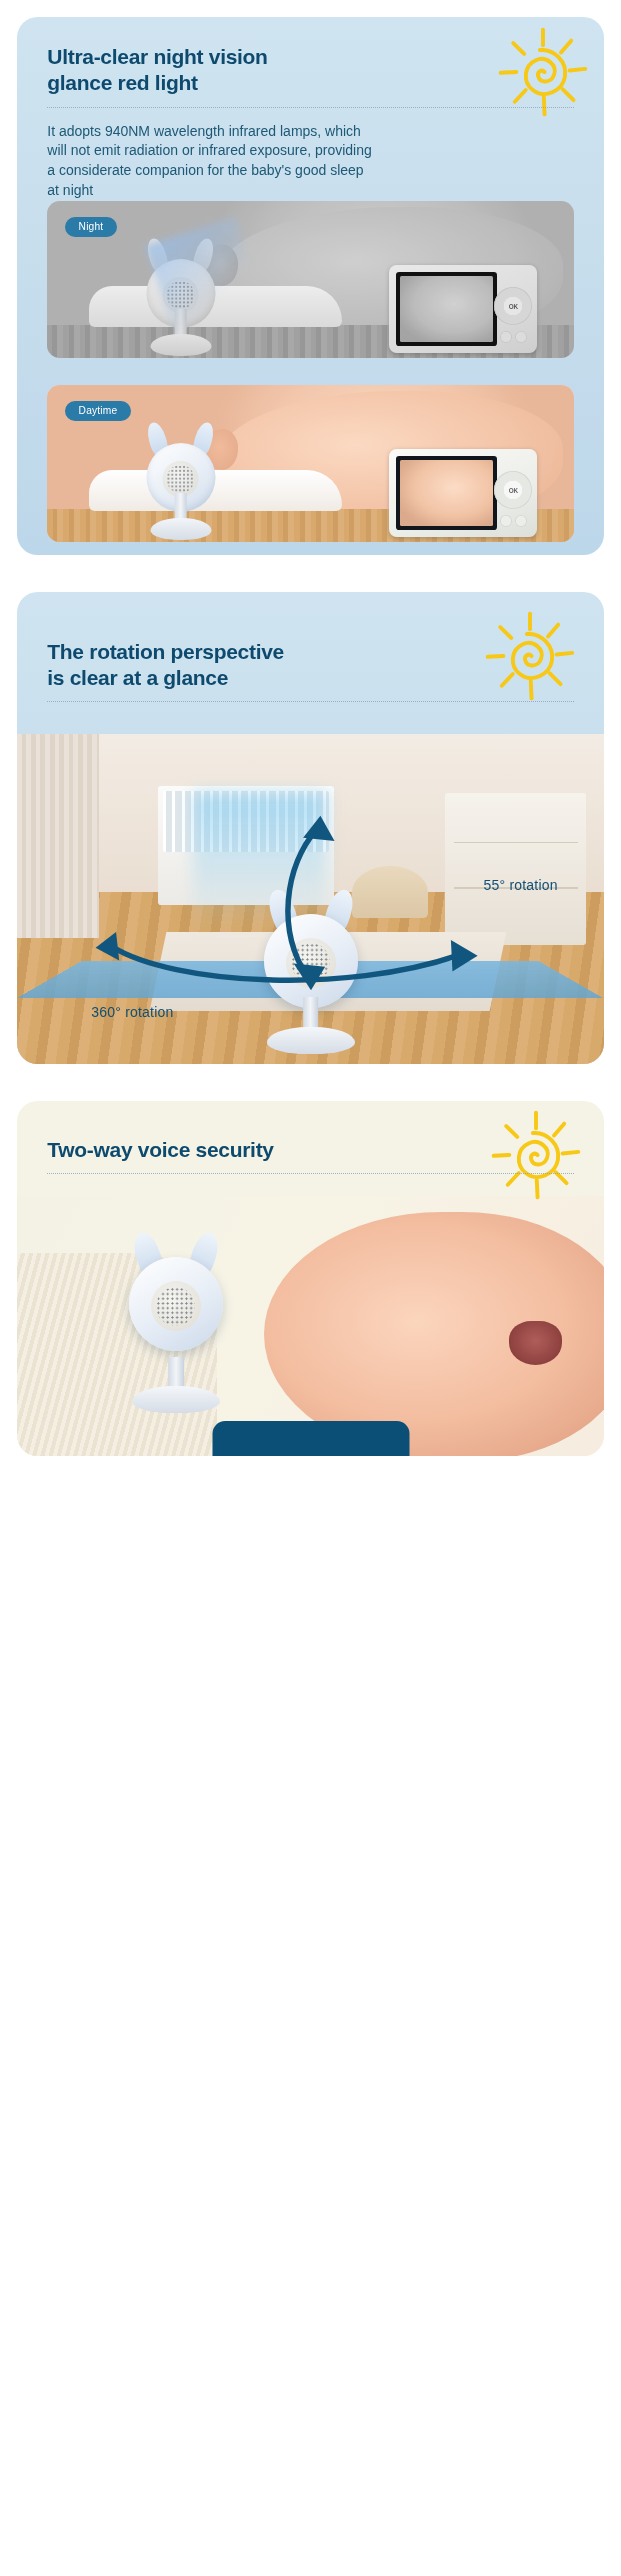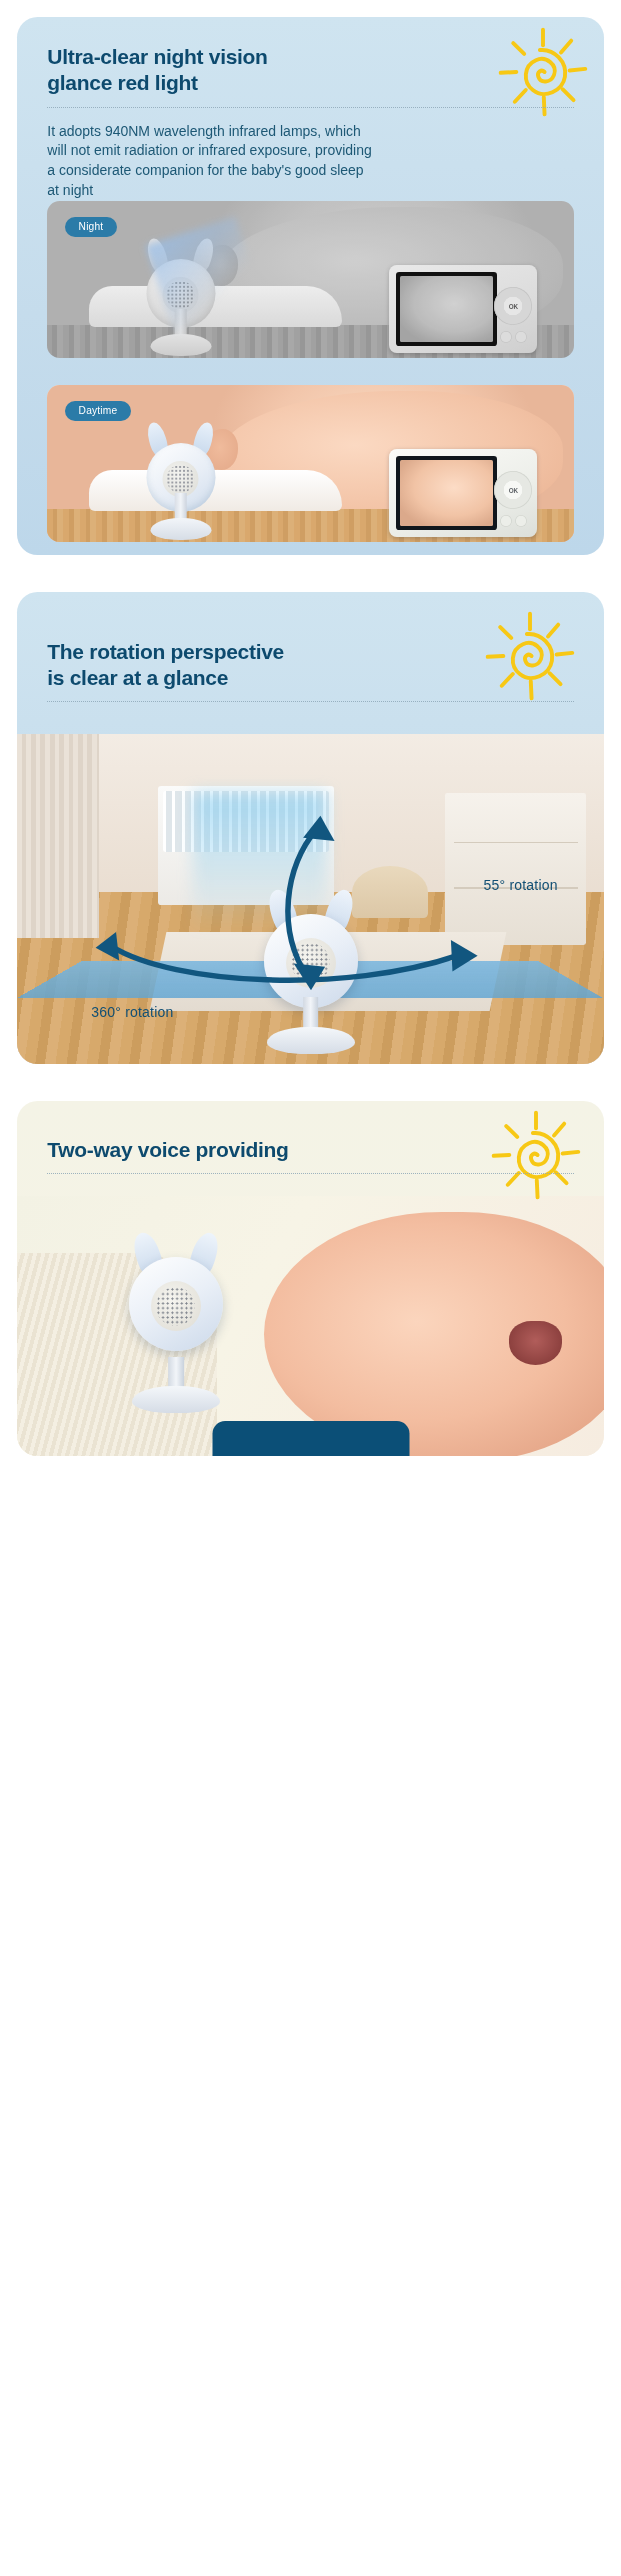--- a/index.html
+++ b/index.html
@@ -570,21 +570,21 @@
           <path d="M38 83 L24 98"></path>
           <path d="M26 60 L6 61"></path>
           <path d="M36 37 L22 23"></path>
           <path d="M62 60 C58 56 52 60 54 66 C57 75 70 74 74 64
                    C79 51 64 39 51 45 C35 52 34 73 47 83
                    C62 95 85 84 88 66 C91 47 74 30 56 32"></path>
         </svg>
       </span>
 
       <h2 class="heading">
-        <span>Two-way voice providing</span>
+        <span>Two-way voice security</span>
       </h2>
 
       <div class="divider"></div>
     </div>
 
     <div class="intercom-photo">
       <div class="ic-blanket"></div>
       <div class="ic-baby">
         <div class="ic-mouth"></div>
       </div>

